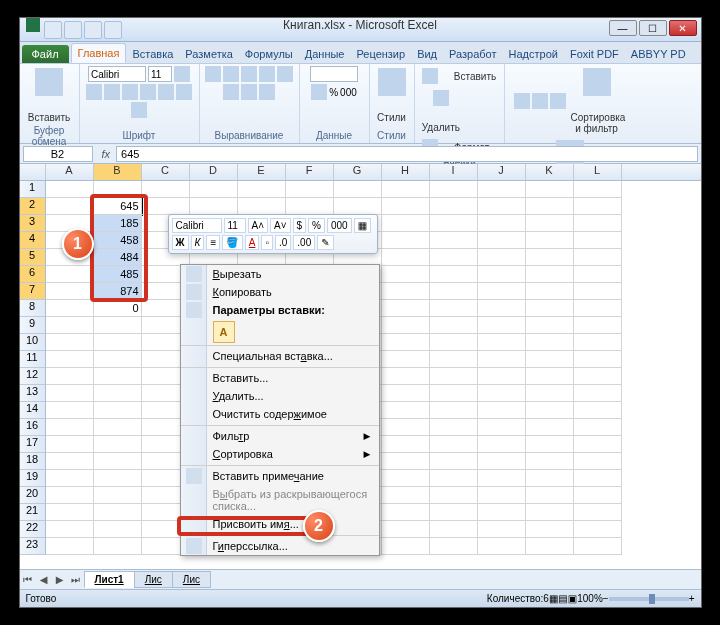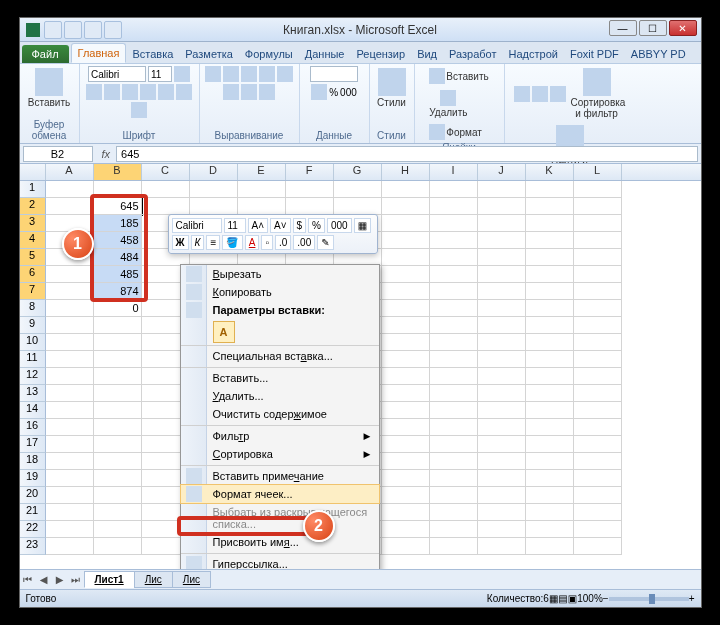--- a/index.html
+++ b/index.html
@@ -1,40 +1,40 @@
 <!DOCTYPE html>
 <html><head>
 <meta charset="utf-8">
 <style>
 * { box-sizing: border-box; margin: 0; padding: 0; font-family: "Segoe UI", Tahoma, sans-serif; }
 body { background: #000; display: flex; justify-content: center; align-items: center; width: 720px; height: 625px; }
 .viewport { background: #fff; width: 683px; height: 591px; position: relative; border: 1px solid #666; overflow: hidden; }
 
 
-.titlebar { height: 24px; background: linear-gradient(#e8f0fa, #cfe0f5); display: flex; align-items: center; border-bottom: 1px solid #9db2cc; position: relative; }
+.titlebar { height: 24px; background: linear-gradient(#e8f0fa, #cfe0f5); display: flex; border-bottom: 1px solid #9db2cc; position: relative; }
 .titlebar .excel-icon { width: 14px; height: 14px; background: #217346; margin: 0 4px 0 6px; display:inline-block;}
 .titlebar .qat { display:flex; gap:2px; align-items:center;}
 .titlebar .qat .qbtn { width:18px; height:18px; background:#e0eaf6; border:1px solid #a8c0de; border-radius:2px;}
 .titlebar .title { position:absolute; left:50%; transform:translateX(-50%); font-size:12px; color:#333; }
 .titlebar .winbtns { position:absolute; right:4px; top:2px; display:flex; gap:2px;}
 .titlebar .winbtns div { width:28px; height:16px; border:1px solid #888; background:#dce6f2; display:flex; align-items:center; justify-content:center; font-size:10px; border-radius:2px;}
 .titlebar .winbtns .close { background:linear-gradient(#e07070,#c83030); color:#fff; border-color:#8a2020;}
 
 
 .ribbontabs { height:22px; background:#dce6f2; display:flex; align-items:flex-end; font-size:11px; border-bottom:1px solid #b8cce4; padding-left:2px;}
 .ribbontabs .file { background:#1b5e20; background:linear-gradient(#3a8a3e,#2d6b30); color:#fff; padding:3px 10px; border-radius:3px 3px 0 0; margin-right:2px;}
 .ribbontabs .tab { padding:3px 6px; color:#1f497d; cursor:default;}
 .ribbontabs .tab.active { background:#f5f9fd; border:1px solid #b8cce4; border-bottom:1px solid #f5f9fd; border-radius:3px 3px 0 0; color:#d0630a;}
 
 
 .ribbon { height:80px; background:linear-gradient(#f7fbff,#e6eef8); border-bottom:1px solid #a8bdd8; display:flex; font-size:10px;}
 .rgroup { border-right:1px solid #c8d8ec; padding:2px 4px; display:flex; flex-direction:column; justify-content:space-between; align-items:center;}
 .rgroup .glabel { font-size:10px; color:#4f6b8f; margin-top:auto; text-align:center;}
 .rgroup .content { display:flex; gap:2px; flex-wrap:wrap; align-items:center; justify-content:center;}
-.rbtn { border:1px solid transparent; padding:1px 2px; display:flex; flex-direction:column; align-items:center; gap:1px; font-size:10px; color:#333;}
+.rbtn { border:1px solid transparent; padding:1px 2px; display:flex; flex-direction:column; align-items:center; gap:16px; font-size:10px; color:#333;}
 .ricon { width:16px; height:16px; background:#c0d4ec; display:inline-block;}
 .ricon.lg { width:28px; height:28px;}
 .ddl { border:1px solid #abc; background:#fff; font-size:10px; padding:1px 2px; height:16px; display:flex; align-items:center;}
 
 
 .fbar { height:20px; background:#e6eef8; border-bottom:1px solid #a8bdd8; display:flex; align-items:center; font-size:11px;}
 .fbar .namebox { width:70px; border:1px solid #abc; background:#fff; margin:0 3px; padding:1px 4px; text-align:center;}
 .fbar .fx { padding:0 6px; font-style:italic; color:#555;}
 .fbar .formula { flex:1; border:1px solid #abc; background:#fff; padding:1px 4px; margin-right:3px;}
 
@@ -627,24 +627,20 @@
           <span class="arrow">▶</span>
         </div>
       <div class="mitem">
           <span><span class="ul">С</span>ортировка</span>
           <span class="arrow">▶</span>
         </div>
       <div class="mitem sep">
           <span class="mic"></span>
           <span>Вставить приме<span class="ul">ч</span>ание</span>
         </div>
-      <div class="mitem hi">
-          <span class="mic"></span>
-          <span>Формат ячеек...</span>
-        </div>
       <div class="mitem" style="color:#888">
           <span>В<span class="ul">ы</span>брать из раскрывающегося списка...</span>
         </div>
       <div class="mitem">
           <span>Присвоить им<span class="ul">я</span>...</span>
         </div>
       <div class="mitem sep">
           <span class="mic"></span>
           <span>Г<span class="ul">и</span>перссылка...</span>
         </div>

